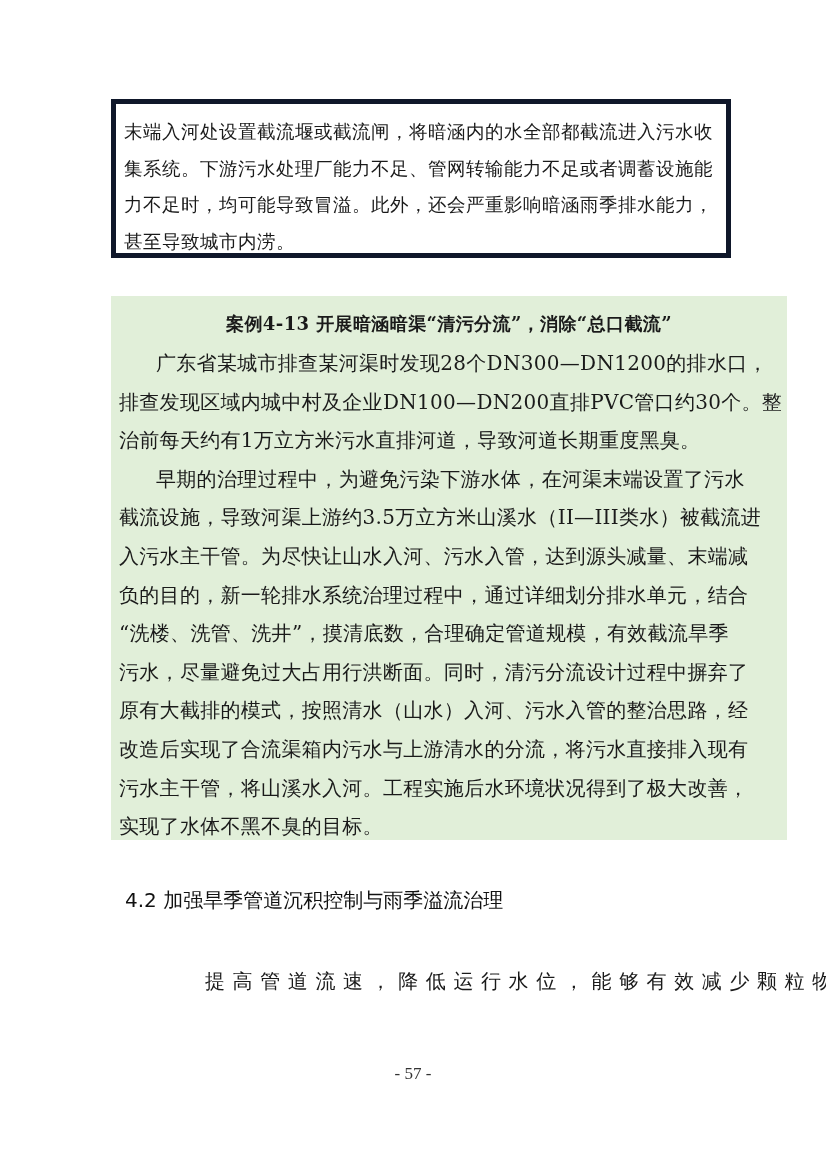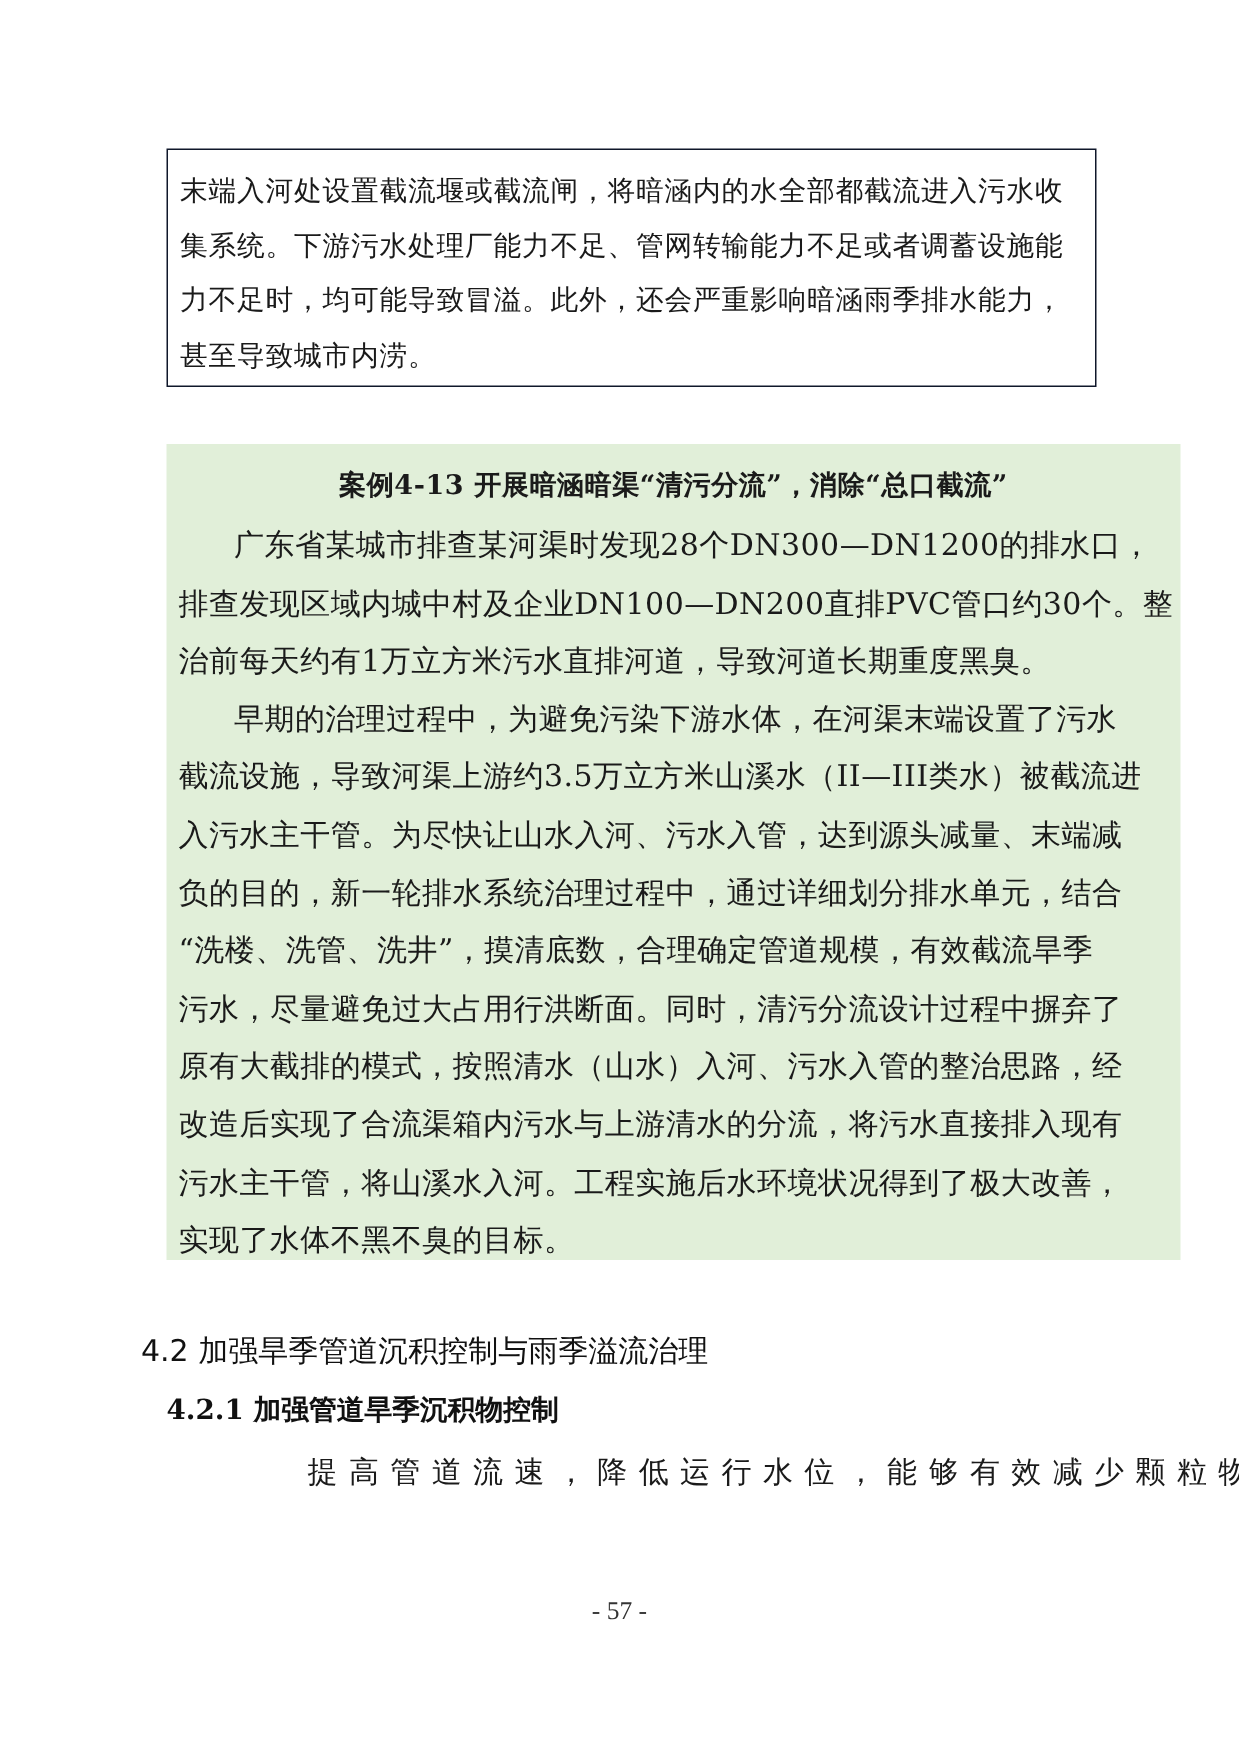--- a/index.html
+++ b/index.html
@@ -23,21 +23,21 @@
       height: 1169px;
       background: #ffffff;
     }
     .bordered-box {
       position: absolute;
       left: 111px;
       top: 99px;
       width: 620px;
       height: 159px;
       box-sizing: border-box;
-      border: 1px solid #0f172a;
+      border: 5px solid #0f172a;
       padding: 10px 6px 0 8px;
       background: #ffffff;
     }
     .box-line {
       font-size: 18.5px;
       line-height: 36.5px;
       height: 36.5px;
       white-space: nowrap;
       letter-spacing: 0.5px;
     }
@@ -66,21 +66,21 @@
       line-height: 38.6px;
       height: 38.6px;
       white-space: nowrap;
       letter-spacing: 0.3px;
     }
     .indent {
       padding-left: 37px;
     }
     .section-heading {
       position: absolute;
-      left: 94px;
+      left: 125px;
       top: 884px;
       font-family: "DejaVu Sans", "Liberation Sans", sans-serif;
       font-size: 20px;
       line-height: 32px;
       white-space: nowrap;
       color: #111;
     }
     .subsection-heading {
       position: absolute;
       left: 111px;
@@ -147,20 +147,19 @@
       <div class="case-line">“洗楼、洗管、洗井”，摸清底数，合理确定管道规模，有效截流旱季</div>
       <div class="case-line">污水，尽量避免过大占用行洪断面。同时，清污分流设计过程中摒弃了</div>
       <div class="case-line">原有大截排的模式，按照清水（山水）入河、污水入管的整治思路，经</div>
       <div class="case-line">改造后实现了合流渠箱内污水与上游清水的分流，将污水直接排入现有</div>
       <div class="case-line">污水主干管，将山溪水入河。工程实施后水环境状况得到了极大改善，</div>
       <div class="case-line">实现了水体不黑不臭的目标。</div>
     </div>
   </div>
 
   <div class="section-heading">4.2 加强旱季管道沉积控制与雨季溢流治理</div>
-  <div class="subsection-heading">4.2.1 加强管道旱季沉积物控制</div>
 
   <div class="body-para">
     <div class="body-line indent">提高管道流速，降低运行水位，能够有效减少颗粒物沉</div>
   </div>
 
   <div class="page-number">- 57 -</div>
 </div>
 
 </body></html>

